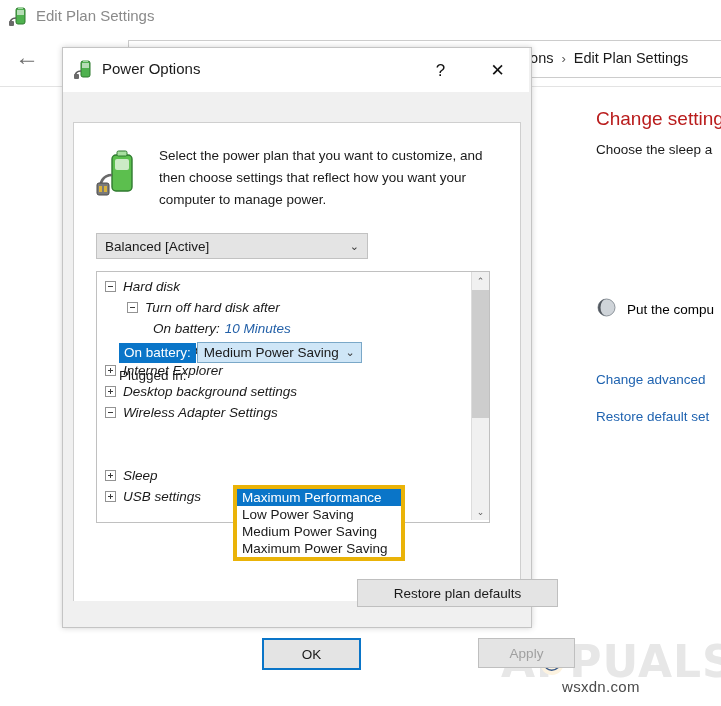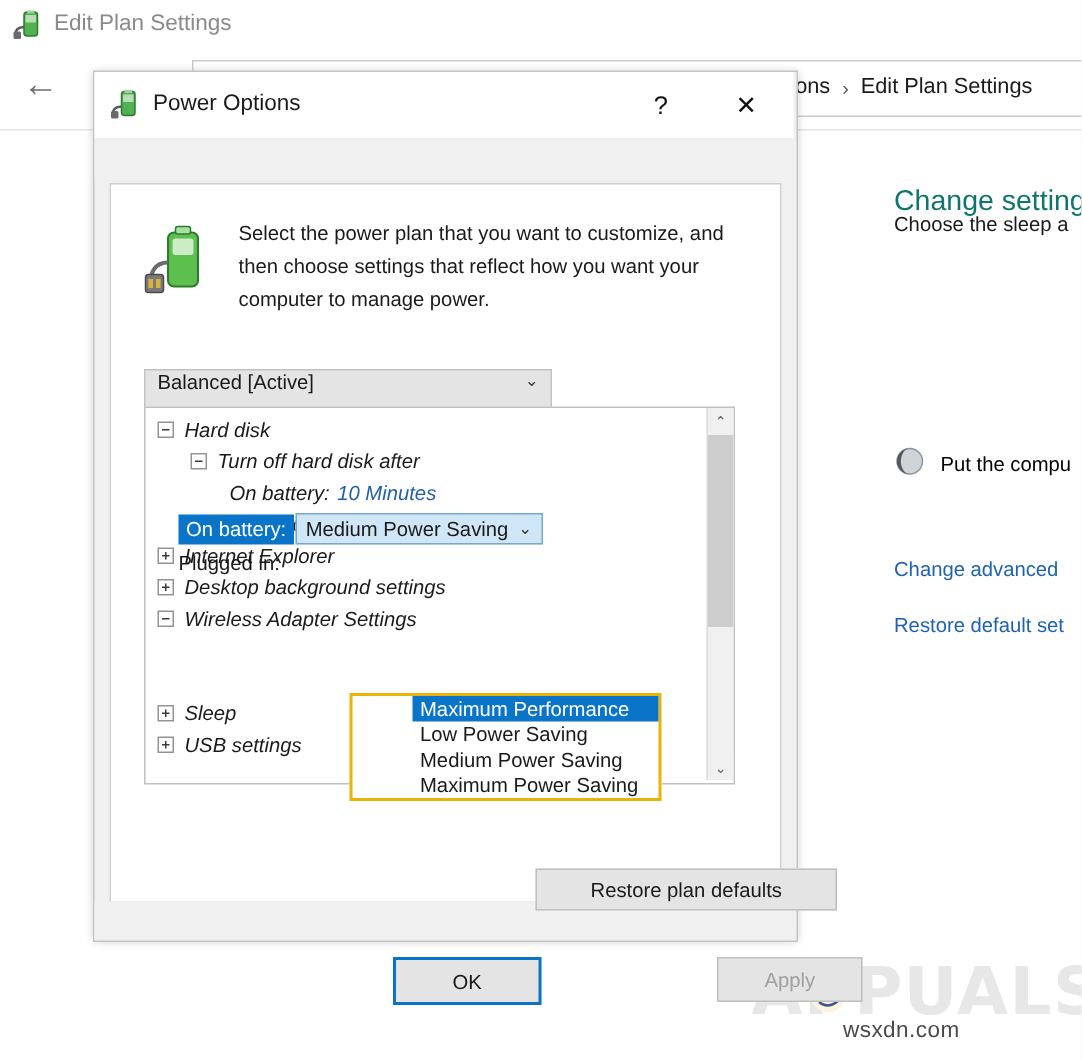--- a/index.html
+++ b/index.html
@@ -24,21 +24,21 @@
   #bg-navbar{left:0;top:34px;width:721px;height:52px;background:#ffffff;border-bottom:1px solid #e3e3e3;}
   #back-arrow{left:14px;top:44px;width:26px;height:26px;color:#6d6d6d;font-size:24px;line-height:26px;text-align:center;}
   #addr-bar{left:128px;top:40px;width:593px;height:36px;background:#ffffff;border:1px solid #cccccc;border-right:none;}
   #crumbs{left:140px;top:46px;height:24px;display:flex;align-items:center;gap:6px;font-size:14.5px;color:#1a1a1a;white-space:nowrap;}
   .crumb-sep{color:#5a5a5a;font-size:13px;padding:0 2px;}
   .crumb{color:#1a1a1a;}
   #crumb-icon{width:20px;height:20px;margin-right:2px;}
 
   
   #bg-content{left:530px;top:96px;width:191px;height:560px;background:#ffffff;}
-  #bg-heading{left:596px;top:124px;font-size:19px;color:#0f766e;white-space:nowrap;}
+  #bg-heading{left:596px;top:108px;font-size:19px;color:#b91c1c;white-space:nowrap;}
   #bg-sub{left:596px;top:142px;font-size:13.5px;color:#1a1a1a;white-space:nowrap;}
 
   .bg-row{position:absolute;left:596px;height:26px;display:flex;align-items:center;gap:10px;white-space:nowrap;font-size:13.5px;}
   #bg-row-display{top:240px;}
   #bg-row-sleep{top:296px;}
 
   .bg-link{position:absolute;left:596px;font-size:13.5px;color:#1f63b0;white-space:nowrap;}
   #bg-link-advanced{top:372px;}
   #bg-link-restore{top:409px;}
 
@@ -75,22 +75,22 @@
     background:#ffffff;border:1px solid #cfcfcf;
   }
 
   #intro{position:absolute;left:22px;top:22px;width:392px;height:78px;}
   #intro-icon{position:absolute;left:0;top:4px;width:44px;height:52px;}
   #intro-text{position:absolute;left:63px;top:0;width:325px;font-size:13.5px;line-height:22px;color:#1a1a1a;}
 
   #plan-select{
     position:absolute;left:22px;top:110px;width:272px;height:26px;
     background:#e4e4e4;border:1px solid #c2c2c2;
-    display:flex;padding:0 8px;box-sizing:border-box;
-    font-size:13.5px;color:#1a1a1a;margin-top:13px;
+    display:flex;align-items:center;padding:0 8px;box-sizing:border-box;
+    font-size:13.5px;color:#1a1a1a;
   }
   #plan-select .label{flex:1;white-space:nowrap;}
   #plan-select .chev{color:#3a3a3a;font-size:11px;}
 
   
   #tree-wrap{
     position:absolute;left:22px;top:148px;width:392px;height:250px;
     border:1px solid #c0c0c0;background:#ffffff;overflow:hidden;
   }
   #tree{position:absolute;left:0;top:0;width:374px;height:250px;padding-top:4px;box-sizing:border-box;}
@@ -119,22 +119,22 @@
   #battery-combo{
     margin-left:1px;width:165px;height:21px;background:#cfe6f7;border:1px solid #7aa8c8;
     display:flex;align-items:center;padding:0 6px;box-sizing:border-box;color:#1a1a1a;white-space:nowrap;
   }
   #battery-combo .cname{flex:1;}
   #battery-combo .cchev{font-size:11px;color:#3a3a3a;}
 
   #plugged-row{position:absolute;left:56px;top:317px;height:21px;display:flex;align-items:center;font-size:13.5px;color:#1a1a1a;z-index:3;}
 
   #dropdown{
-    position:absolute;left:233px;top:462px;width:164px;
-    background:#ffffff;border:2px solid #eab308;z-index:20;padding-left:40px;
+    position:absolute;left:233px;top:485px;width:164px;
+    background:#ffffff;border:4px solid #eab308;z-index:20;
   }
   .opt{height:17px;display:flex;align-items:center;padding:0 5px;font-size:13.5px;color:#1a1a1a;white-space:nowrap;}
   .opt.sel{background:#0a75c8;color:#ffffff;}
 
   
   #restore-btn{
     position:absolute;left:294px;top:531px;width:199px;height:26px;
     background:#e4e4e4;border:1px solid #bfbfbf;
     display:flex;align-items:center;justify-content:center;
     font-size:13.5px;color:#1a1a1a;white-space:nowrap;z-index:5;

